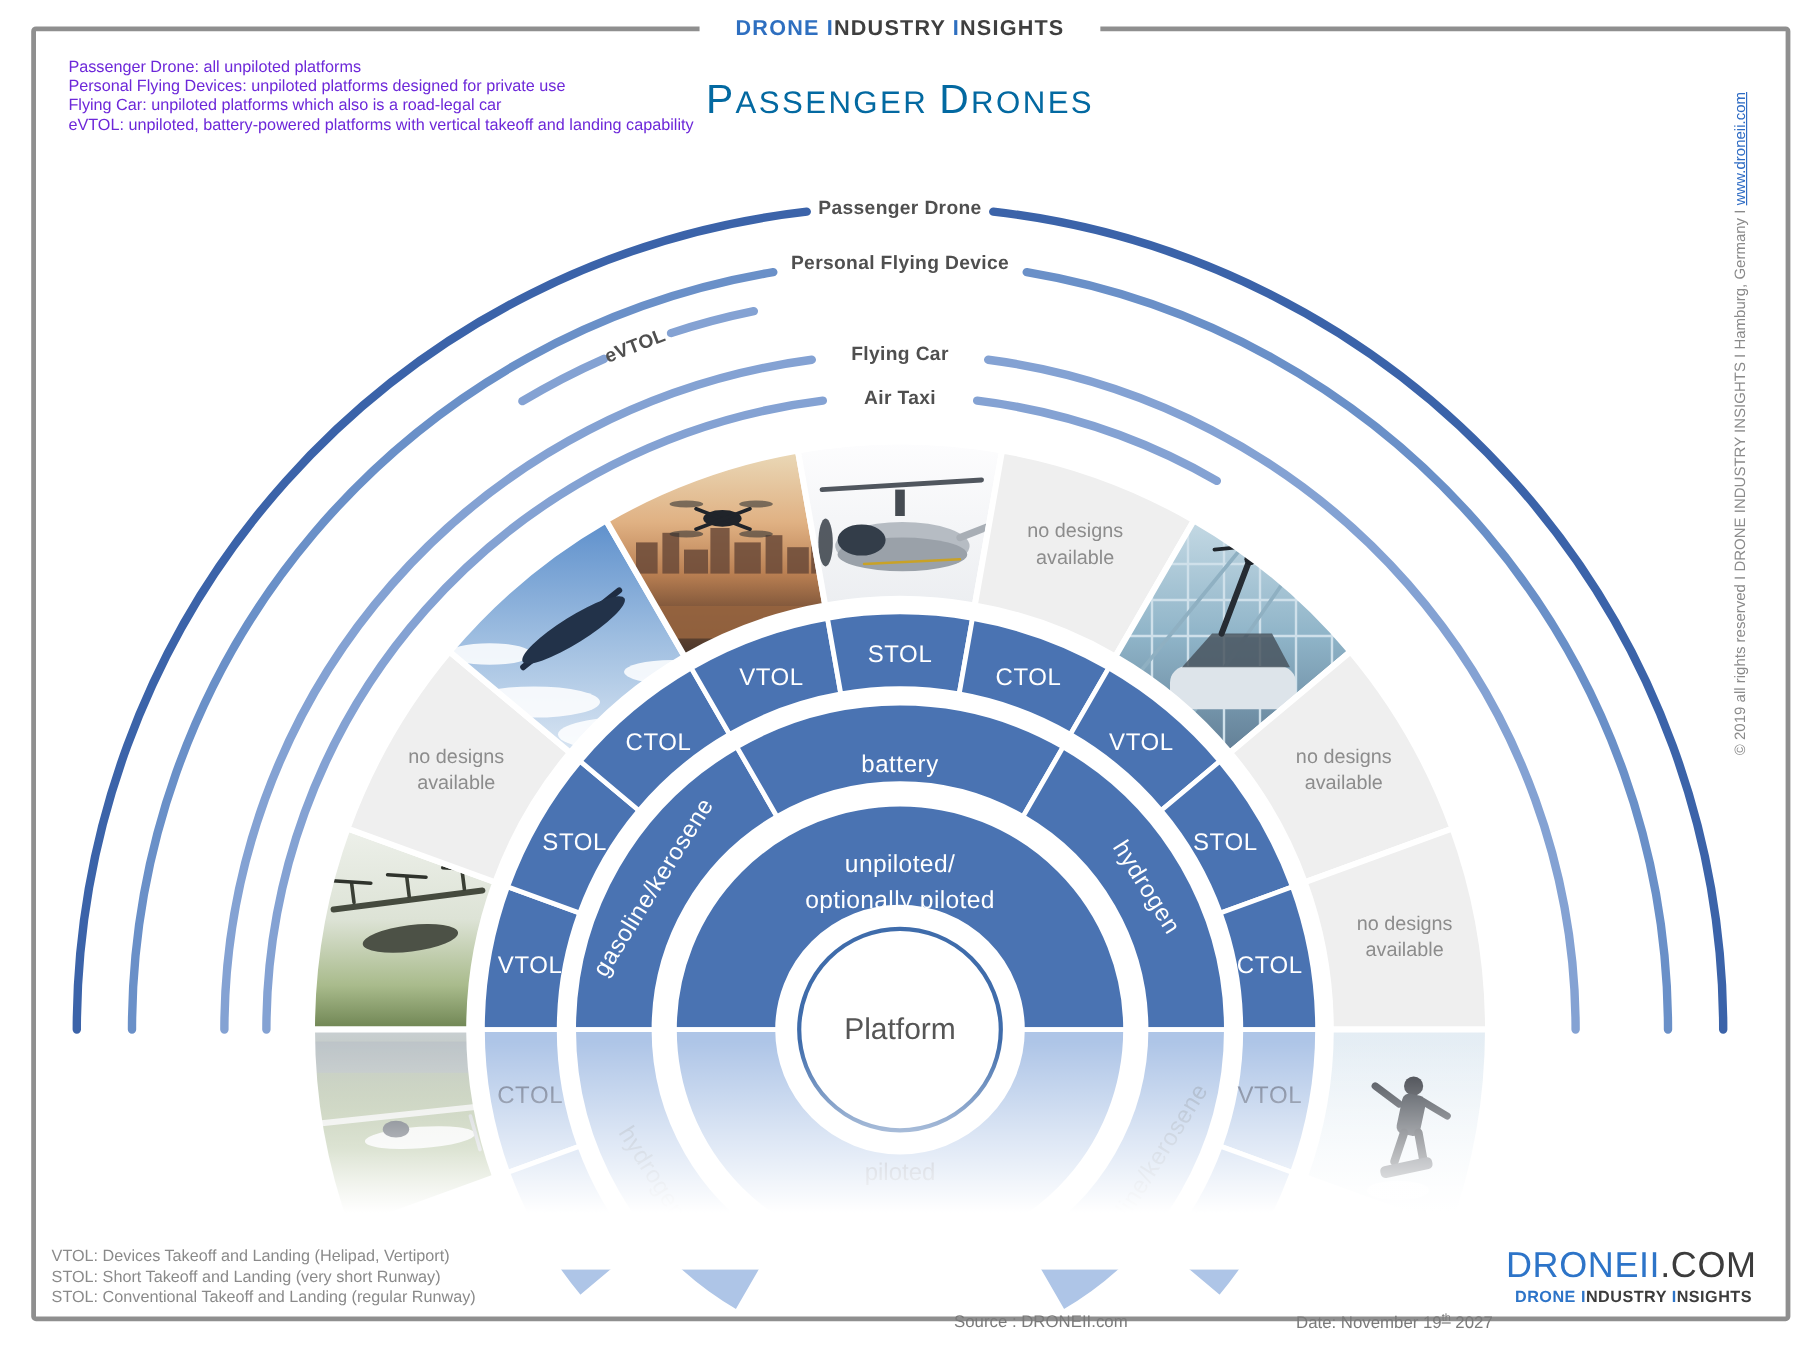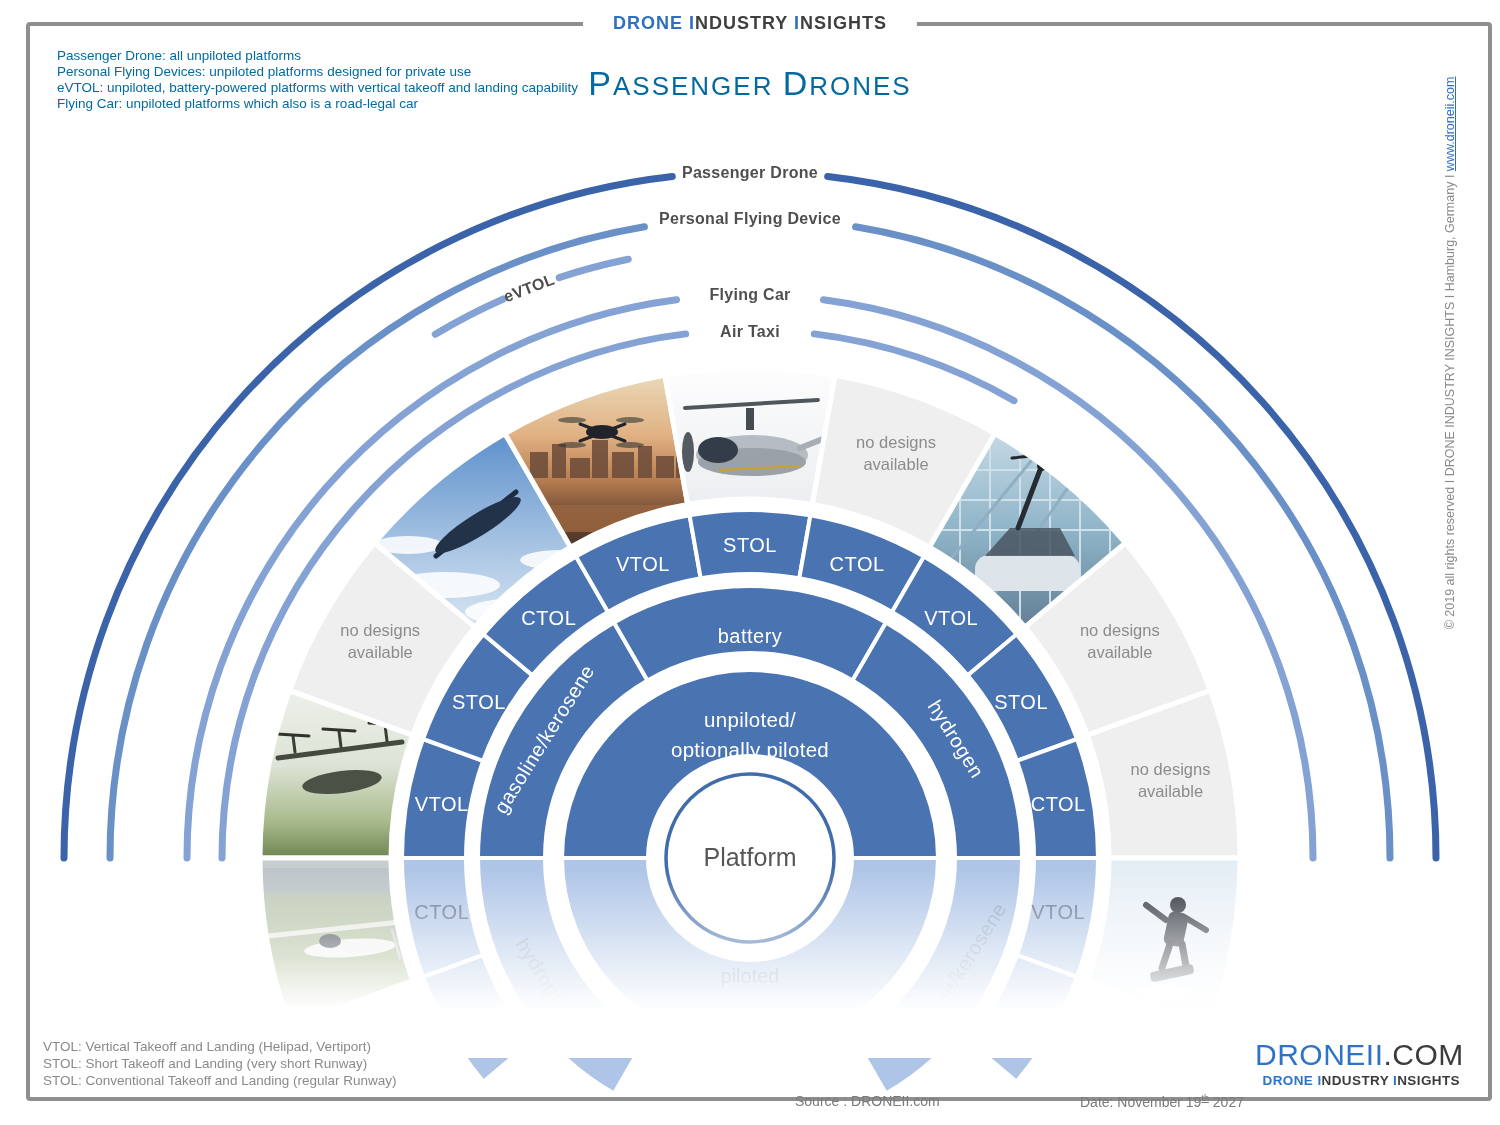--- a/index.html
+++ b/index.html
@@ -8,21 +8,21 @@
   .page svg{position:absolute;left:0;top:0;}
   .frame{position:absolute;left:26px;top:22px;width:1458px;height:1071px;
          border:4px solid #8f8f8f;border-radius:4px;pointer-events:none;z-index:3;}
   .brand{position:absolute;left:50%;top:8px;transform:translateX(-50%);
          background:#fff;padding:0 30px;height:30px;line-height:30px;z-index:4;
          font-size:18px;font-weight:bold;letter-spacing:1px;color:#3f3f3f;white-space:nowrap;}
   .brand .blue{color:#2e6fc0;}
   .title{position:absolute;left:0;top:64px;width:100%;text-align:center;z-index:4;
          color:#0369a1;letter-spacing:2px;font-size:26px;white-space:nowrap;}
   .title .cap{font-size:34px;}
-  .defs-top{position:absolute;left:57px;top:48px;z-index:4;font-size:13.5px;line-height:16px;color:#0369a1;}
+  .defs-top{position:absolute;left:57px;top:48px;z-index:4;font-size:13.5px;line-height:16px;color:#6d28d9;}
   .defs-bottom{position:absolute;left:43px;top:1038px;z-index:4;font-size:13.5px;line-height:17px;color:#8a8a8a;}
   .src{position:absolute;top:1066px;z-index:4;font-size:14px;color:#7a7a7a;white-space:nowrap;margin-top:27px;}
   .src sup{font-size:9px;text-decoration:underline;}
   .logo{position:absolute;left:1255px;top:1040px;width:205px;text-align:right;z-index:4;line-height:1;}
   .logo .l1{font-size:30px;font-weight:normal;letter-spacing:.5px;color:#3c3c3c;white-space:nowrap;}
   .logo .l1 .blue{color:#2d74c8;}
   .logo .l2{margin-top:4px;font-size:13.5px;font-weight:bold;letter-spacing:.4px;color:#3c3c3c;white-space:nowrap;}
   .logo .l2 .blue{color:#2d74c8;}
   .copyright{position:absolute;left:1162px;top:344px;width:580px;height:18px;z-index:4;
              transform:rotate(-90deg);font-size:12.5px;color:#8a8a8a;text-align:center;white-space:nowrap;}
@@ -285,26 +285,26 @@
 
   <div class="frame"></div>
 
   <div class="brand"><span class="blue">DRONE</span><span class="blue"> I</span><span>NDUSTRY </span><span class="blue">I</span><span>NSIGHTS</span></div>
 
   <div class="title"><span class="cap">P</span><span>ASSENGER </span><span class="cap">D</span><span>RONES</span></div>
 
   <div class="defs-top">
     <div>Passenger Drone: all unpiloted platforms</div>
     <div>Personal Flying Devices: unpiloted platforms designed for private use</div>
+    <div>Flying Car: unpiloted platforms which also is a road-legal car</div>
     <div>eVTOL: unpiloted, battery-powered platforms with vertical takeoff and landing capability</div>
-    <div>Flying Car: unpiloted platforms which also is a road-legal car</div>
   </div>
 
   <div class="defs-bottom">
-    <div>VTOL: Vertical Takeoff and Landing (Helipad, Vertiport)</div>
+    <div>VTOL: Devices Takeoff and Landing (Helipad, Vertiport)</div>
     <div>STOL: Short Takeoff and Landing (very short Runway)</div>
     <div>STOL: Conventional Takeoff and Landing (regular Runway)</div>
   </div>
 
   <div class="src" style="left:795px">Source : DRONEII.com</div>
   <div class="src" style="left:1080px"><span>Date: November 19</span><sup>th</sup><span> 2027</span></div>
 
   <div class="logo">
     <div class="l1"><span class="blue">DRONEII</span><span>.COM</span></div>
     <div class="l2"><span class="blue">DRONE </span><span class="blue">I</span><span>NDUSTRY </span><span class="blue">I</span><span>NSIGHTS</span></div>

